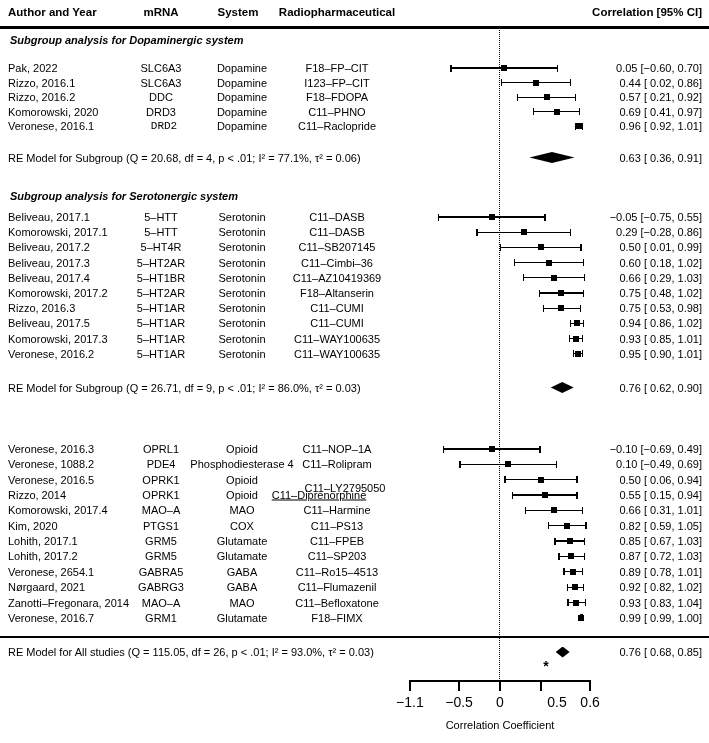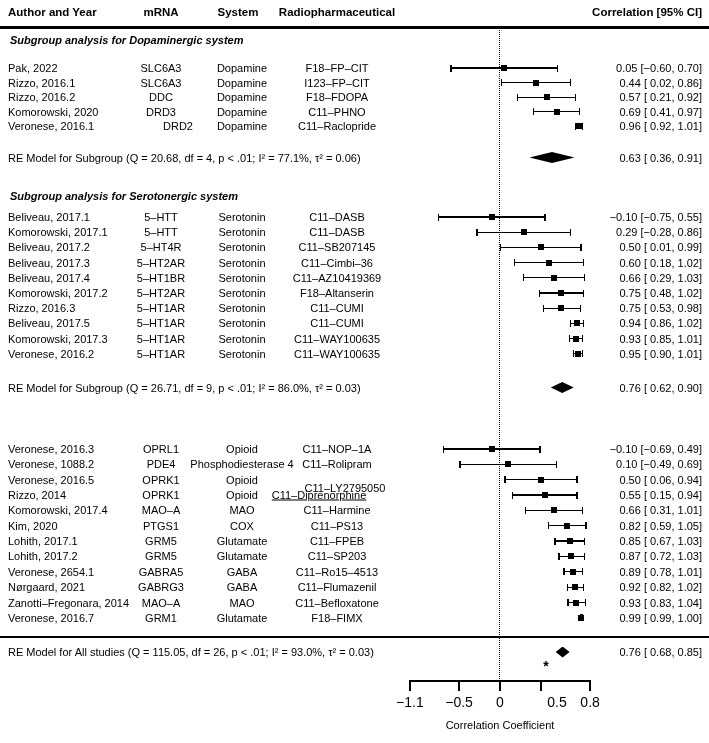--- a/index.html
+++ b/index.html
@@ -84,21 +84,21 @@
     <span class="c ctr system" style="left: 242px;">Dopamine</span>
     <span class="c ctr tracer" style="left: 337px;">C11–PHNO</span>
     <span class="whisker" style="left: 533.579px; width: 45.864px;"></span>
     <span class="cap lo" style="left: 532.929px;"></span>
     <span class="cap hi" style="left: 578.793px;"></span>
     <span class="sq" style="left: 553.511px;"></span>
     <span class="c rgt">0.69 [ 0.41, 0.97]</span>
   </div>
       <div class="row" style="top: 126.4px;">
     <span class="c left">Veronese, 2016.1</span>
-    <span class="c ctr mrna" style="left: 178px;">DRD2</span>
+    <span class="c ctr mrna" style="left: 164px; font-family: Liberation Mono, monospace;">DRD2</span>
     <span class="c ctr system" style="left: 242px;">Dopamine</span>
     <span class="c ctr tracer" style="left: 337px;">C11–Raclopride</span>
     <span class="whisker" style="left: 575.348px; width: 7.371px;"></span>
     <span class="cap lo" style="left: 574.698px;"></span>
     <span class="cap hi" style="left: 582.069px;"></span>
     <span class="sq" style="left: 575.624px;"></span>
     <span class="c rgt">0.96 [ 0.92, 1.01]</span>
   </div>
       <div class="row" style="top: 157.5px;">
     <span class="c left">RE Model for Subgroup (Q = 20.68, df = 4, p &lt; .01; I² = 77.1%, τ² = 0.06)</span>
@@ -110,21 +110,21 @@
   </div>
       <div class="row" style="top: 217px;">
     <span class="c left">Beliveau, 2017.1</span>
     <span class="c ctr mrna" style="left: 161px;">5–HTT</span>
     <span class="c ctr system" style="left: 242px;">Serotonin</span>
     <span class="c ctr tracer" style="left: 337px;">C11–DASB</span>
     <span class="whisker" style="left: 438.575px; width: 106.47px;"></span>
     <span class="cap lo" style="left: 437.925px;"></span>
     <span class="cap hi" style="left: 544.395px;"></span>
     <span class="sq" style="left: 488.81px;"></span>
-    <span class="c rgt">−0.10 [−0.75, 0.55]</span>
+    <span class="c rgt">−0.05 [−0.75, 0.55]</span>
   </div>
       <div class="row" style="top: 232.2px;">
     <span class="c left">Komorowski, 2017.1</span>
     <span class="c ctr mrna" style="left: 161px;">5–HTT</span>
     <span class="c ctr system" style="left: 242px;">Serotonin</span>
     <span class="c ctr tracer" style="left: 337px;">C11–DASB</span>
     <span class="whisker" style="left: 477.068px; width: 93.366px;"></span>
     <span class="cap lo" style="left: 476.418px;"></span>
     <span class="cap hi" style="left: 569.784px;"></span>
     <span class="sq" style="left: 520.751px;"></span>
@@ -367,16 +367,16 @@
   <div id="ticks">
       <div class="tick" style="left: 409.11px;"></div>
       <span class="ticklab" style="left: 409.91px;">−1.1</span>
       <div class="tick" style="left: 458.25px;"></div>
       <span class="ticklab" style="left: 459.05px;">−0.5</span>
       <div class="tick" style="left: 499.2px;"></div>
       <span class="ticklab" style="left: 500px;">0</span>
       <div class="tick" style="left: 540.15px;"></div>
       <span class="ticklab" style="left: 540.95px; margin-left: 16px;">0.5</span>
       <div class="tick" style="left: 589.29px;"></div>
-      <span class="ticklab" style="left: 590.09px;">0.8</span>
+      <span class="ticklab" style="left: 590.09px;">0.6</span>
     </div>
   <span id="axistitle" style="left: 500px;">Correlation Coefficient</span>
 </div>
 
 </body></html>

